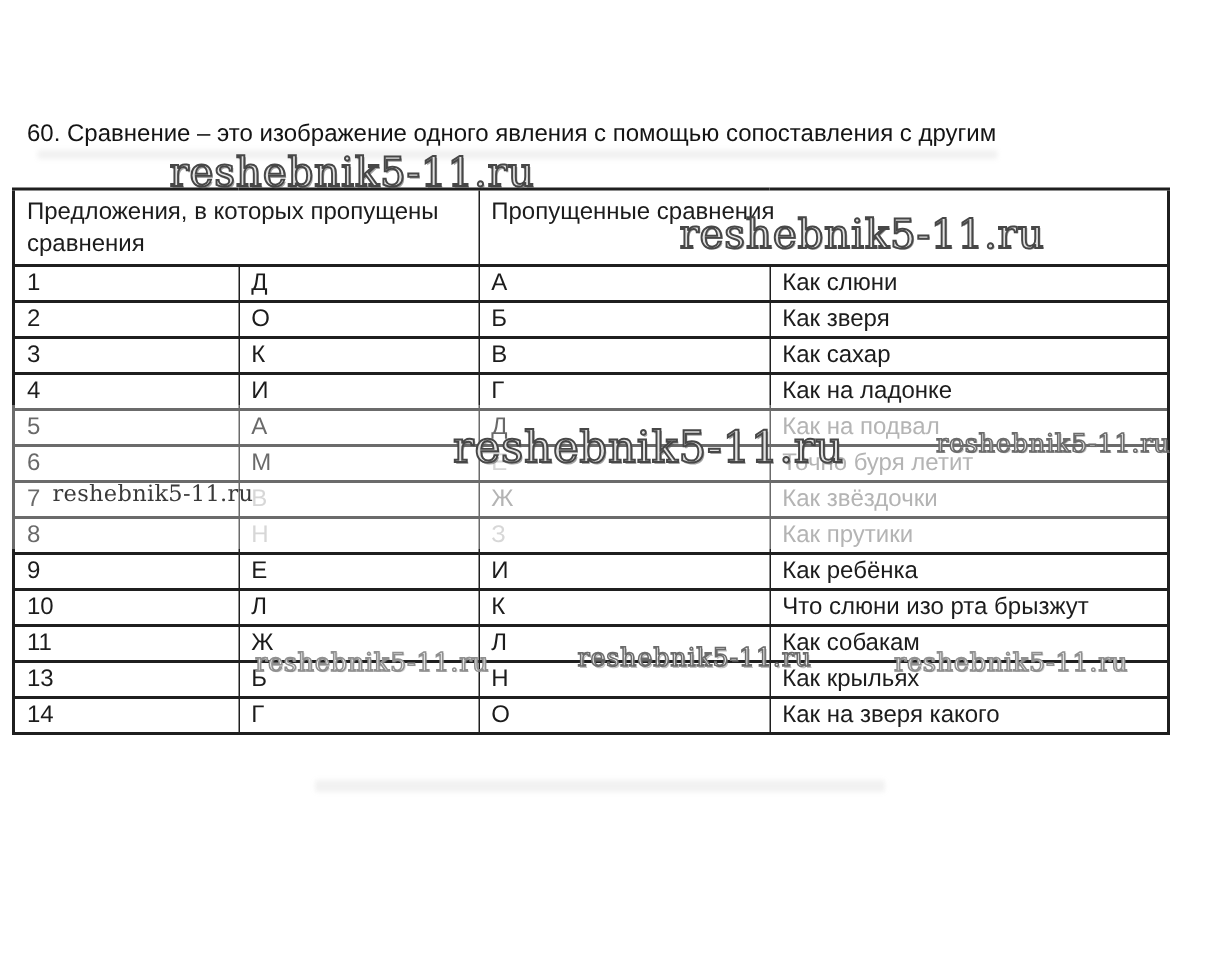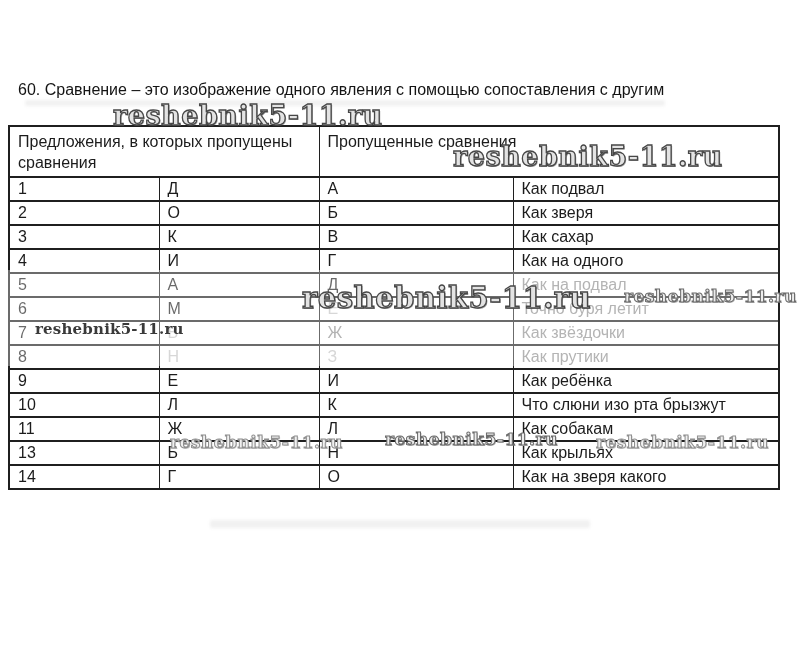--- a/index.html
+++ b/index.html
@@ -80,21 +80,21 @@
     background: rgba(255,255,255,0.34);
     z-index: 2;
     pointer-events: none;
   }
 
   
   .wm {
     position: absolute;
     z-index: 3;
     font-family: "DejaVu Serif", serif;
-    font-weight: bold;
+    font-weight: normal;
     white-space: nowrap;
     letter-spacing: 0.5px;
     pointer-events: none;
     text-align: right;
   }
   .wm-dark  { color: #e3e3e3; -webkit-text-stroke: 1.3px #474747; text-shadow: 1px 1px 0 rgba(90,90,90,0.55); }
   .wm-mid   { color: #ededed; -webkit-text-stroke: 1px  #6b6b6b; text-shadow: 1px 1px 0 rgba(130,130,130,0.5); }
   .wm-light { color: #f0f0f0; -webkit-text-stroke: 1px  #8f8f8f; text-shadow: 1px 1px 0 rgba(160,160,160,0.45); }
   .wm-solid { color: #3a3a3a; letter-spacing: 0.2px; }
 
@@ -127,39 +127,39 @@
       <tr>
         <th colspan="2">Предложения, в которых пропущены сравнения</th>
         <th colspan="2">Пропущенные сравнения</th>
       </tr>
     </thead>
     <tbody>
         <tr>
           <td>1</td>
           <td>Д</td>
           <td>А</td>
-          <td>Как подвал</td>
+          <td>Как слюни</td>
         </tr>
         <tr>
           <td>2</td>
           <td>О</td>
           <td>Б</td>
           <td>Как зверя</td>
         </tr>
         <tr>
           <td>3</td>
           <td>К</td>
           <td>В</td>
           <td>Как сахар</td>
         </tr>
         <tr>
           <td>4</td>
           <td>И</td>
           <td>Г</td>
-          <td>Как на одного</td>
+          <td>Как на ладонке</td>
         </tr>
         <tr>
           <td>5</td>
           <td>А</td>
           <td>Д</td>
           <td class="fade1">Как на подвал</td>
         </tr>
         <tr>
           <td>6</td>
           <td>М</td>

